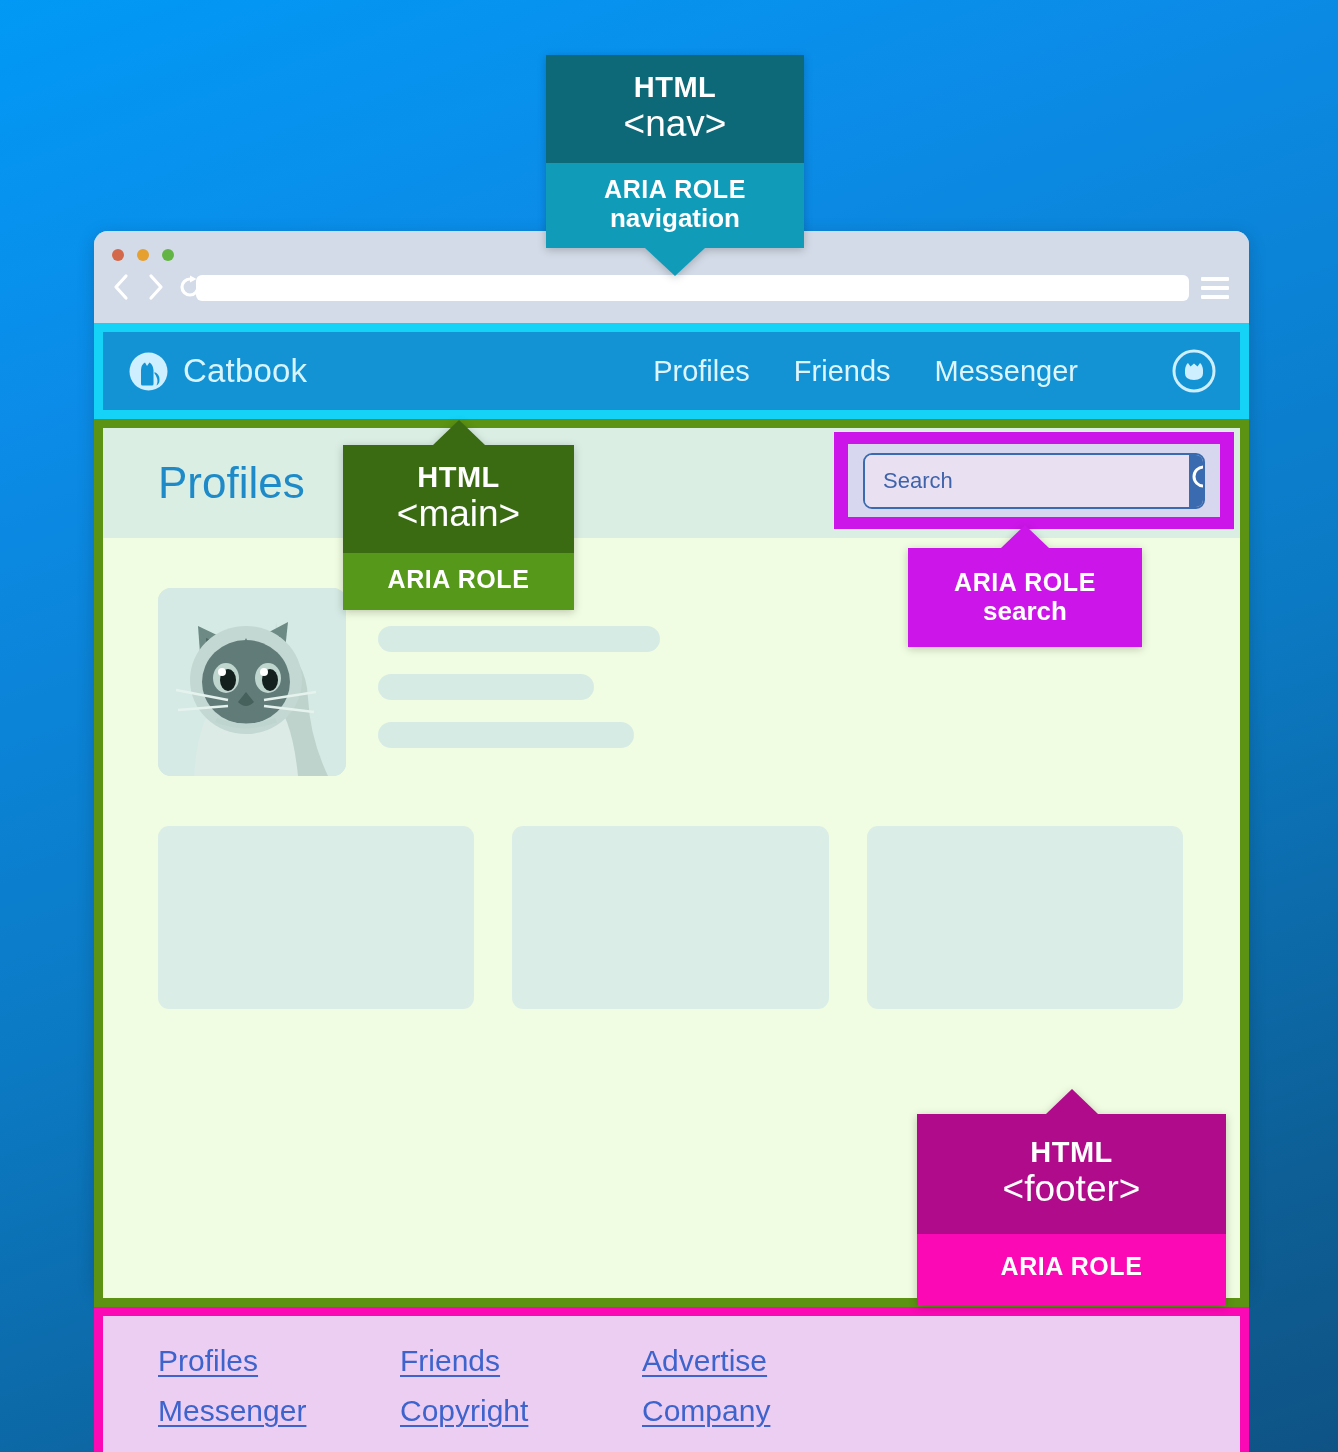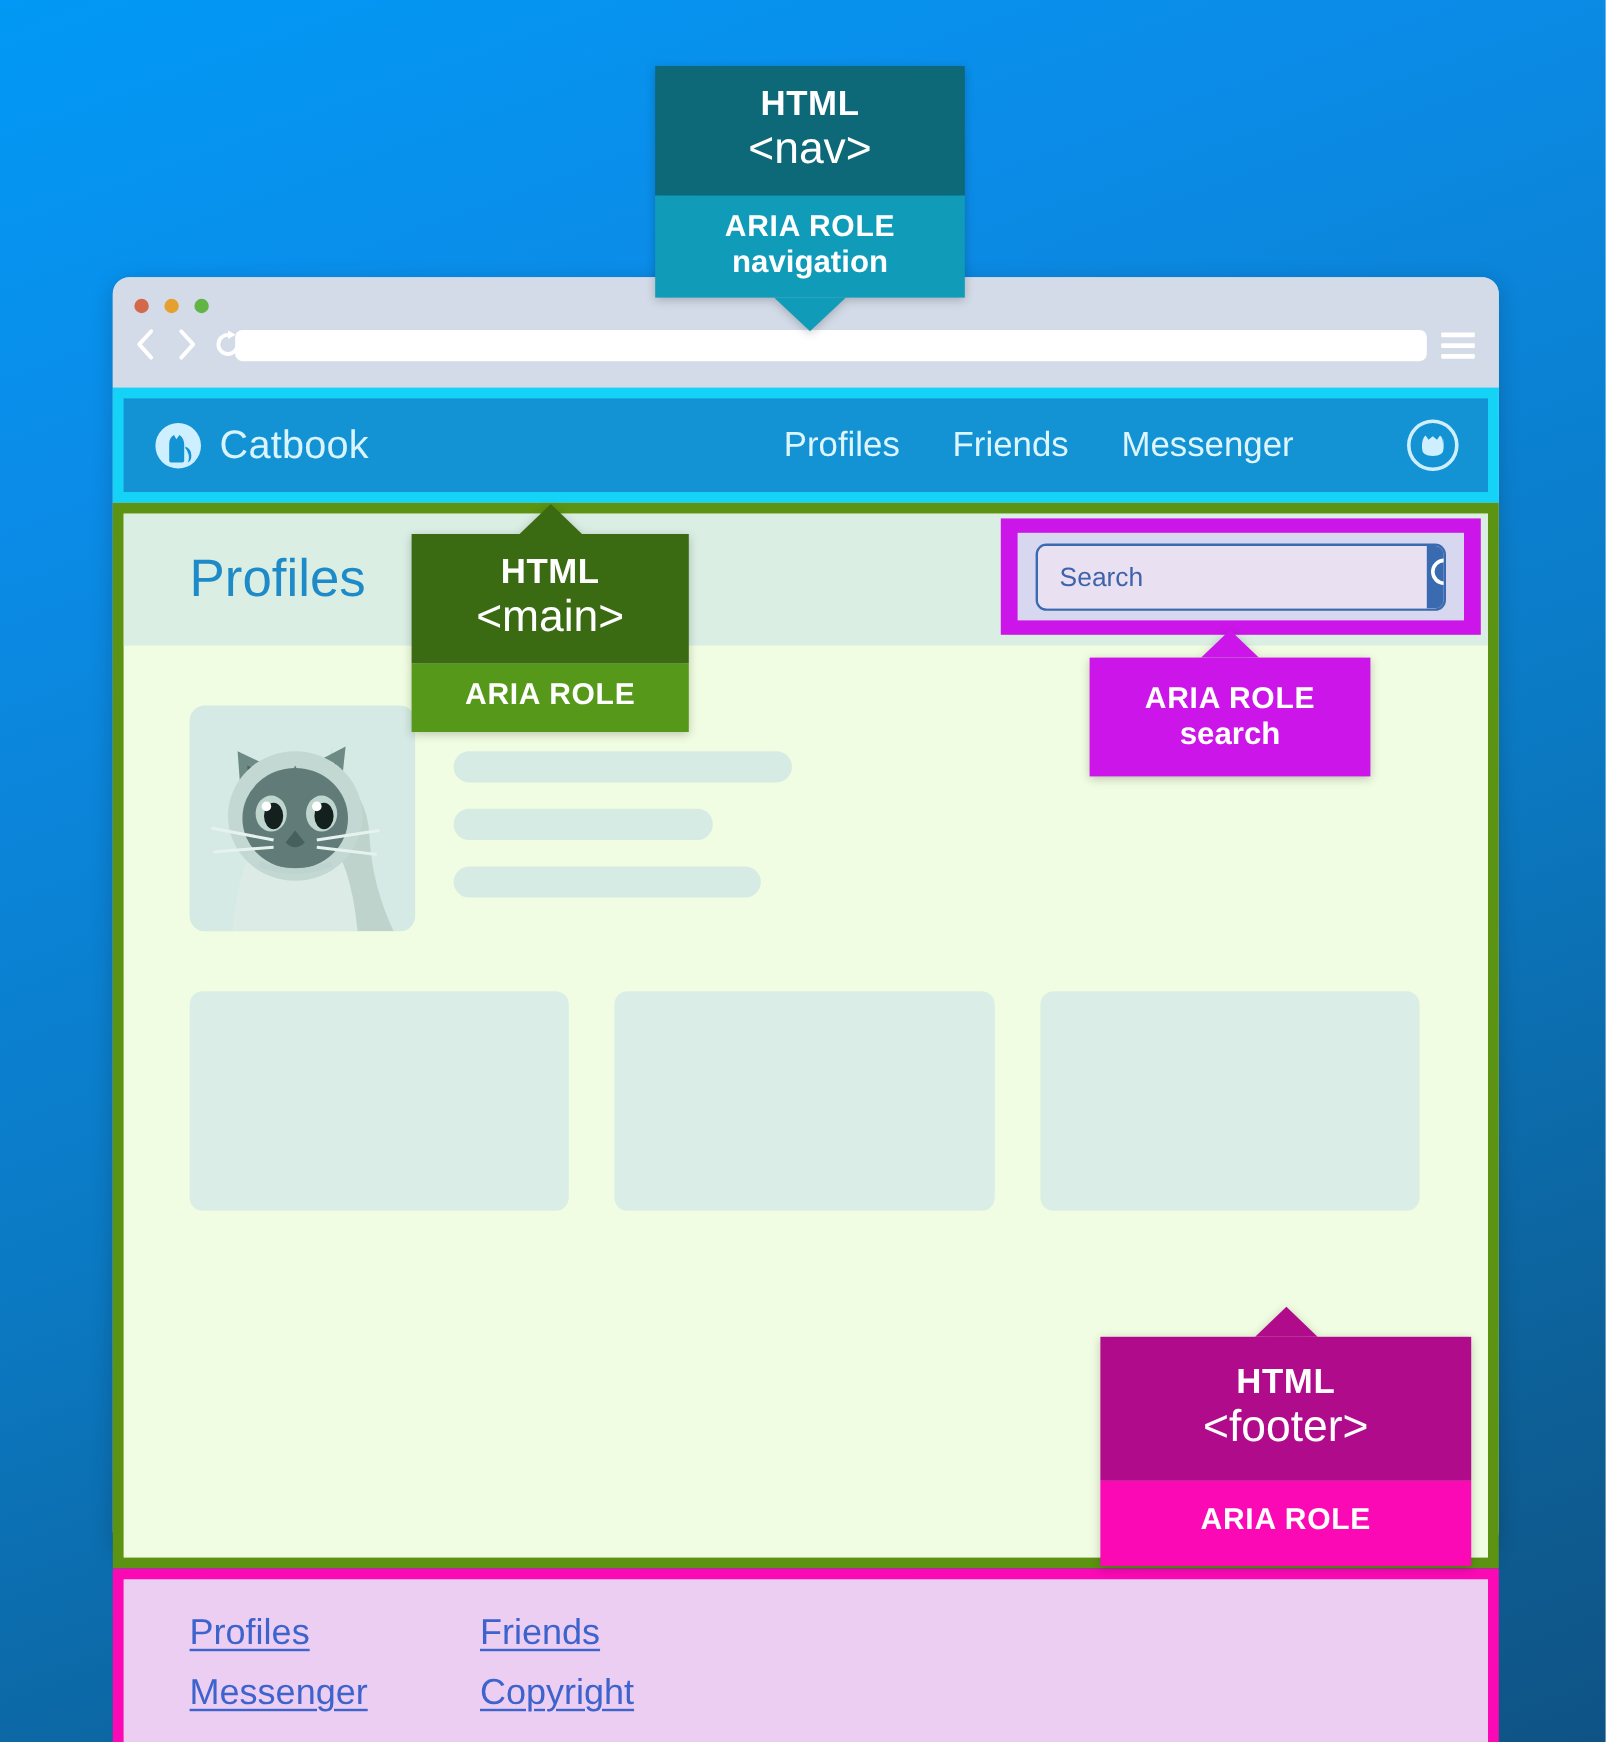--- a/index.html
+++ b/index.html
@@ -442,20 +442,24 @@
     <footer id="site-footer">
       <div class="footer-cols">
         <div class="footer-col">
           <a class="footer-link" href="#">Profiles</a>
           <a class="footer-link" href="#">Messenger</a>
         </div>
         <div class="footer-col">
           <a class="footer-link" href="#">Friends</a>
           <a class="footer-link" href="#">Copyright</a>
         </div>
+        <div class="footer-col">
+          <a class="footer-link" href="#">Advertise</a>
+          <a class="footer-link" href="#">Company</a>
+        </div>
       </div>
       <div class="footer-legal">
         <a class="legal-link" href="#">Copyright Catbook 2029</a>
         <a class="legal-link" href="#">Terms</a>
         <a class="legal-link" href="#">Privacy Policy</a>
         <a class="legal-link" href="#">Site map</a>
       </div>
     </footer>
   </div>
 </div>

